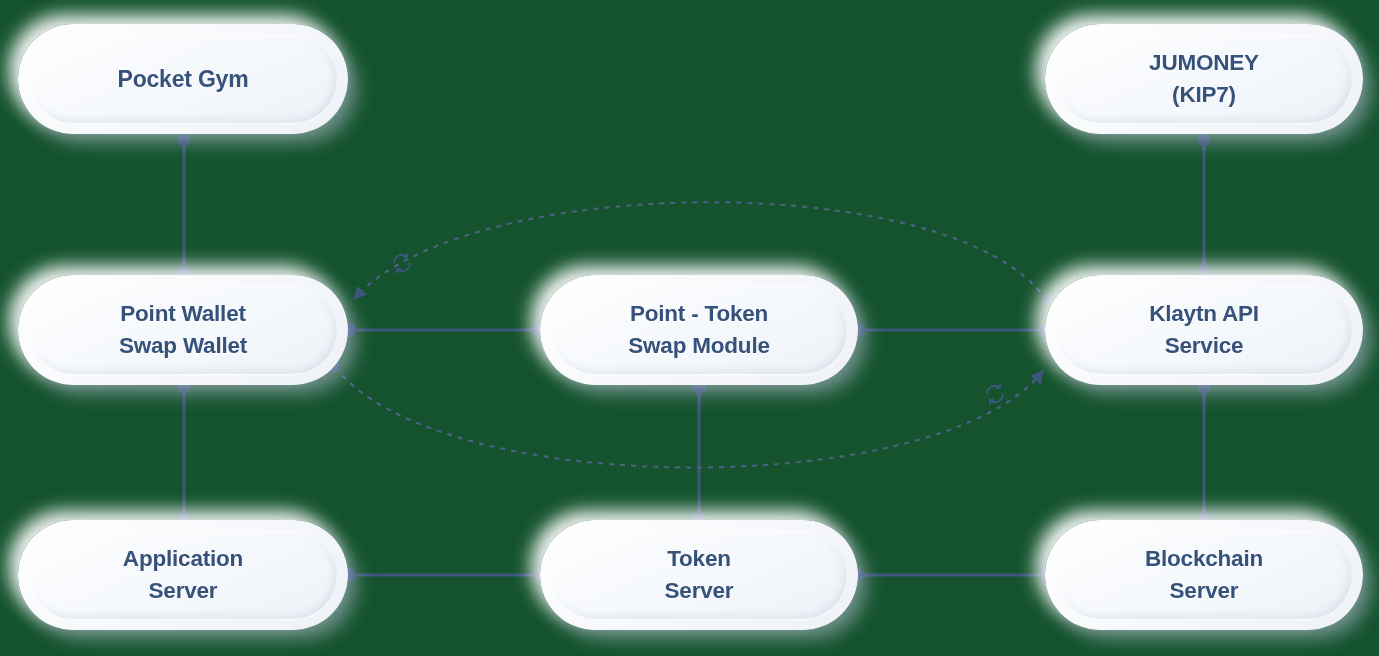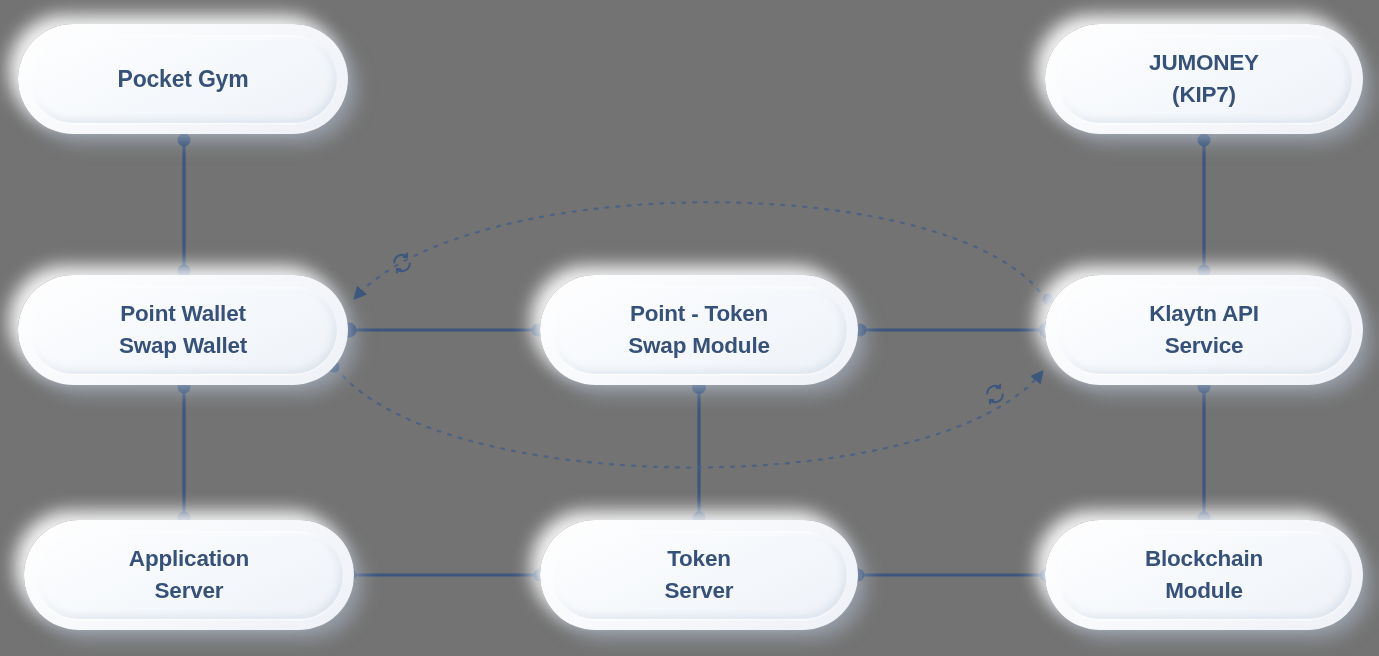--- a/index.html
+++ b/index.html
@@ -9,21 +9,21 @@
   }
   body {
     width: 1379px; height: 656px;
     font-family: "Liberation Sans", sans-serif;
     overflow: hidden;
   }
   #diagram {
     position: relative;
     width: 1379px;
     height: 656px;
-    background: #737373;
+    background: #14532d;
   }
   
   #edges {
     position: absolute;
     left: 0; top: 0;
     width: 1379px; height: 656px;
     pointer-events: none;
   }
   
   .node {
@@ -182,34 +182,34 @@
     </div>
   </div>
 
   <div class="node" style="left:1045px; top:275px; width:318px; height:110px;">
     <div class="node-inner">
       <div class="node-label tall">Klaytn API
 Service</div>
     </div>
   </div>
 
-  <div class="node" style="left:24px; top:520px; width:330px; height:110px;">
+  <div class="node" style="left:18px; top:520px; width:330px; height:110px;">
     <div class="node-inner">
       <div class="node-label tall">Application
 Server</div>
     </div>
   </div>
 
   <div class="node" style="left:540px; top:520px; width:318px; height:110px;">
     <div class="node-inner">
       <div class="node-label tall">Token
 Server</div>
     </div>
   </div>
 
   <div class="node" style="left:1045px; top:520px; width:318px; height:110px;">
     <div class="node-inner">
       <div class="node-label tall">Blockchain
-Module</div>
+Server</div>
     </div>
   </div>
 
 </div>
 
 </body></html>

